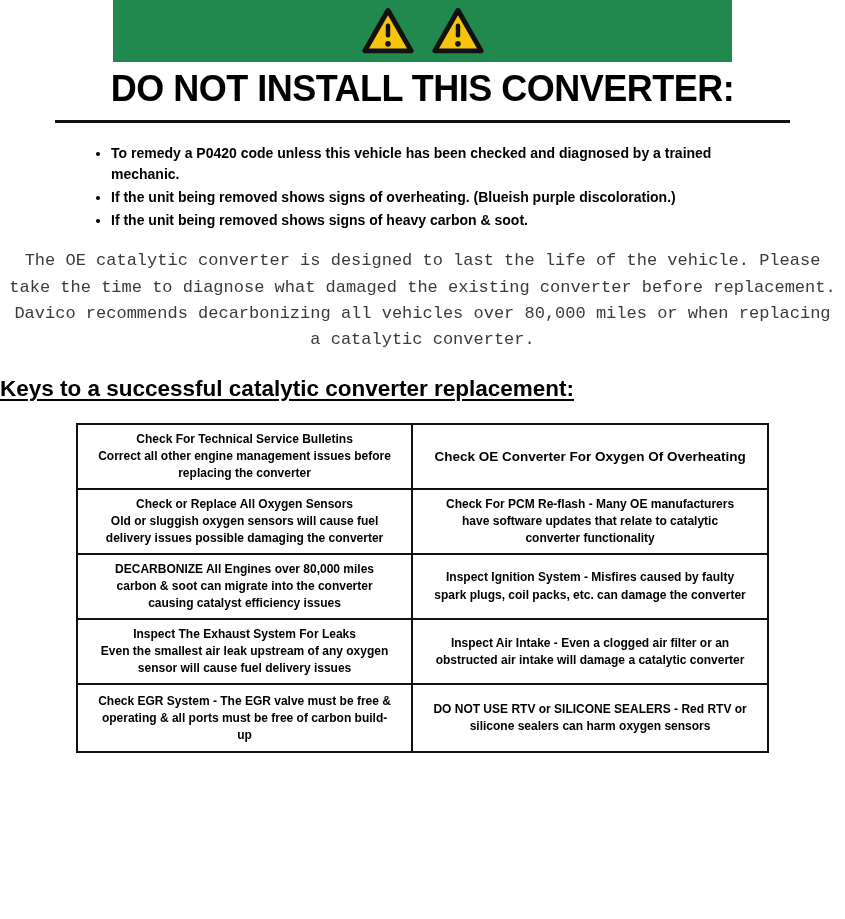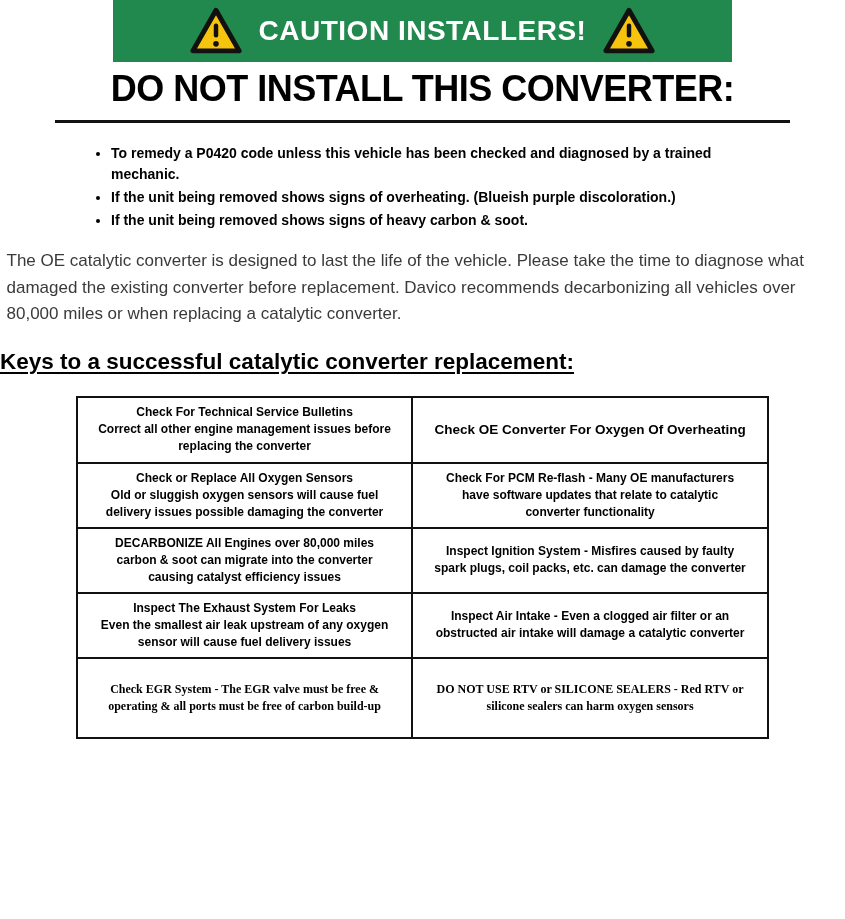--- a/index.html
+++ b/index.html
@@ -57,25 +57,26 @@
     font-size: 14px;
     font-weight: 700;
     line-height: 1.5;
   }
   .bullets li { margin-bottom: 2px; }
 
   
   .paragraph {
     width: 832px;
     margin: 17px auto 0 auto;
-    text-align: left;
+    text-align: center;
     font-size: 17px;
     font-weight: 400;
     color: #3a3a3a;
     line-height: 1.55;
+    font-family: Liberation Mono, monospace;
   }
 
   
   .keys-heading {
     text-align: left;
     font-size: 22.5px;
     font-weight: 800;
     text-decoration: underline;
     text-underline-offset: 3px;
     margin-top: 22px;
@@ -94,33 +95,32 @@
     vertical-align: middle;
     font-size: 12px;
     font-weight: 700;
     line-height: 1.42;
     padding: 6px 20px;
     white-space: pre-line;
   }
   .tips-table td.col-left  { width: 48.5%; }
   .tips-table td.col-right { width: 51.5%; }
   .tips-table tr { height: 59px; }
-  .tips-table tr:nth-child(5) { height: 80px; font-family: Liberation Serif, serif; }
+  .tips-table tr:nth-child(5) { height: 68px; }
   .tips-table tr:first-child td.col-right { font-size: 13.5px; }
 </style>
 </head>
 <body>
 
 <div class="banner">
   <svg class="warn-icon" viewBox="0 0 64 58" aria-hidden="true">
     <path d="M32 4 L60 53 L4 53 Z" fill="#f6c40d" stroke="#111111" stroke-width="6" stroke-linejoin="round"></path>
     <rect x="29.3" y="20" width="5.4" height="17" rx="2.6" fill="#111111"></rect>
     <circle cx="32" cy="44.5" r="3.4" fill="#111111"></circle>
   </svg>
-  <span class="banner-text">CAUTION INSTALLERS!</span>
   <svg class="warn-icon" viewBox="0 0 64 58" aria-hidden="true">
     <path d="M32 4 L60 53 L4 53 Z" fill="#f6c40d" stroke="#111111" stroke-width="6" stroke-linejoin="round"></path>
     <rect x="29.3" y="20" width="5.4" height="17" rx="2.6" fill="#111111"></rect>
     <circle cx="32" cy="44.5" r="3.4" fill="#111111"></circle>
   </svg>
 </div>
 
 <div class="headline">DO NOT INSTALL THIS CONVERTER:</div>
 <div class="divider"></div>
 

